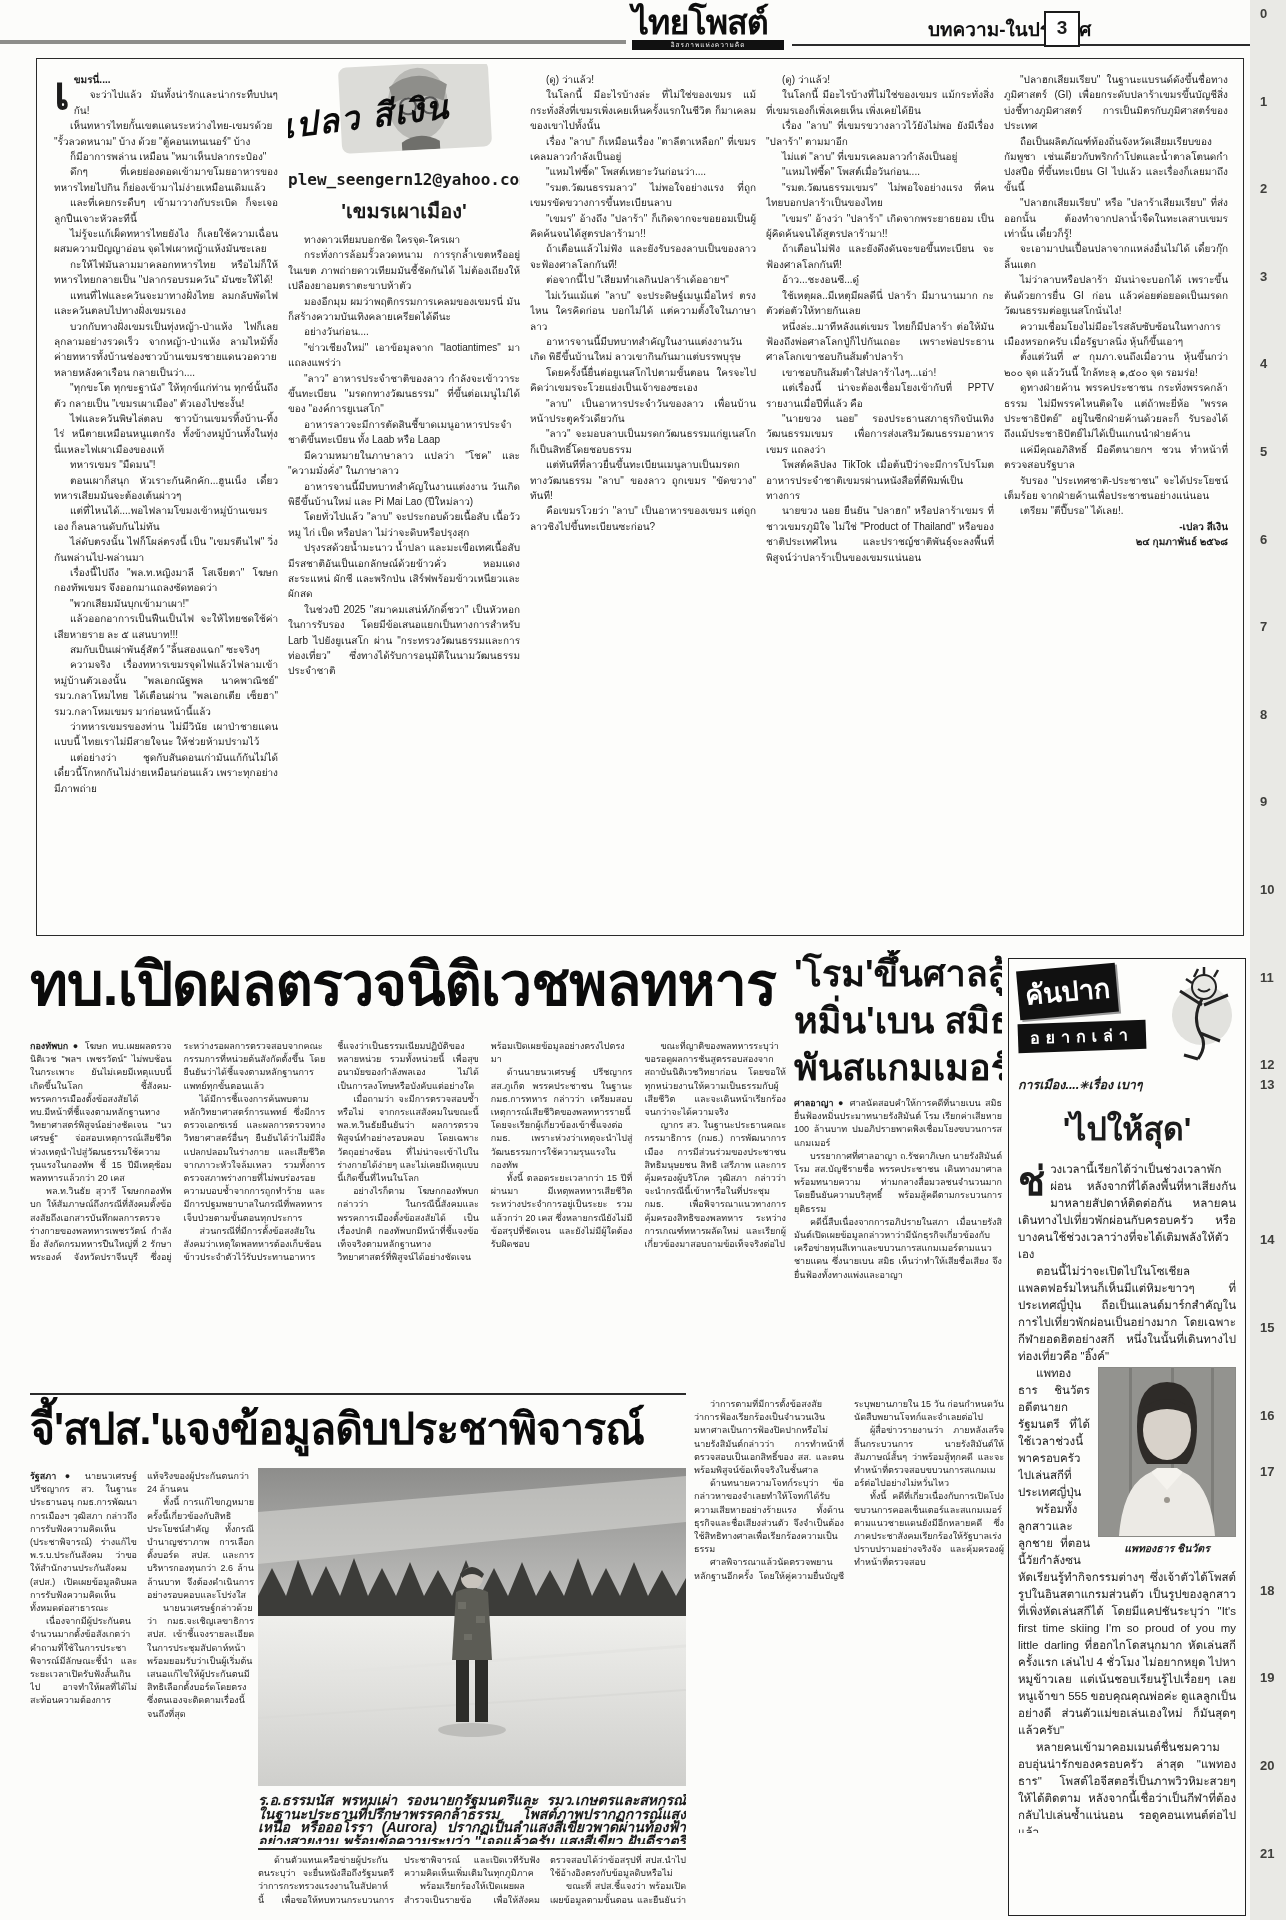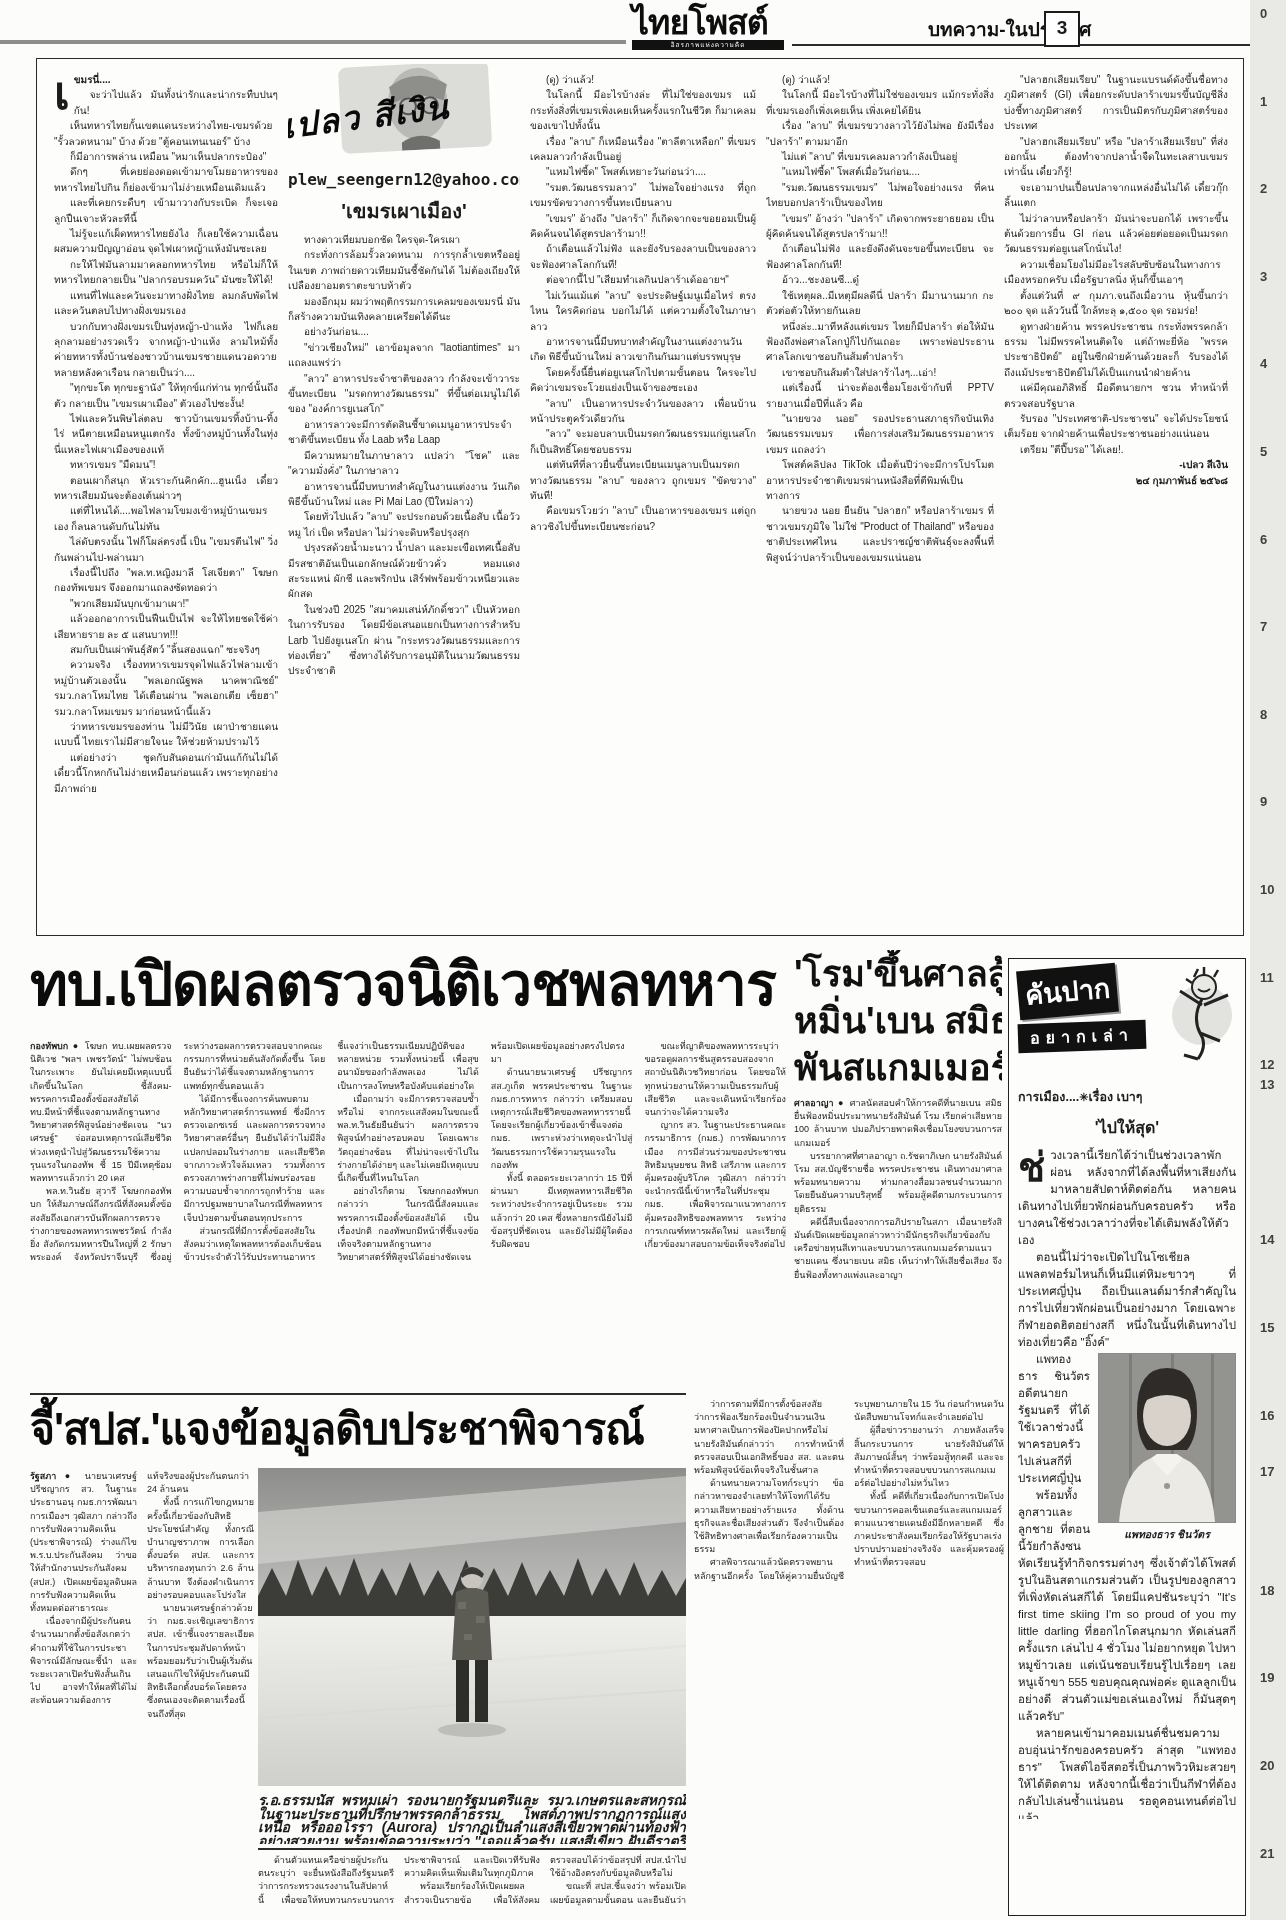--- a/index.html
+++ b/index.html
@@ -37,23 +37,23 @@
   .h-sub{font-size:44px;font-weight:900;letter-spacing:-1px;white-space:nowrap;transform:scaleX(.97);transform-origin:left top;color:#0b0b0b;line-height:58px;}
   .rome-h{font-size:36px;font-weight:800;line-height:47px;white-space:nowrap;color:#111;}
   
   .photo-frame{overflow:hidden;background:#bbb;}
   .caption{font-size:14px;line-height:13.5px;font-weight:700;font-style:italic;text-align:justify;overflow:hidden;}
   
   .kanpak-box{border:1.5px solid #222;background:#fdfdfb;padding:8px 9px;box-sizing:border-box;}
   .kp-logo{position:relative;height:104px;}
   .kp-tile{display:inline-block;background:#111;color:#fff;font-size:27px;font-weight:900;padding:3px 7px;transform:rotate(-5deg);box-shadow:2px 2px 0 #999;}
   .kp-banner{display:inline-block;background:#111;color:#fff;font-size:16px;font-weight:800;letter-spacing:6px;padding:2px 12px;transform:rotate(-2deg);margin-top:6px;}
-  .kp-tagline{font-size:12.5px;font-weight:800;margin:16px 0 0;}
+  .kp-tagline{font-size:12.5px;font-weight:800;font-style:italic;margin:4px 0 0;}
   .kp-star{font-size:11px;}
-  .kp-title{font-size:16px;font-weight:900;text-align:center;margin:8px 0 7px;}
+  .kp-title{font-size:32px;font-weight:900;text-align:center;margin:8px 0 7px;}
   .kp-body{font-size:11.5px;line-height:17px;text-align:justify;overflow:hidden;height:672px;}
   .kp-body p{margin:0;text-indent:18px;}
   .kp-first{text-indent:0 !important;}
   .kp-drop{float:left;font-size:40px;line-height:34px;font-weight:900;padding:3px 5px 0 0;}
   .kp-fig{float:right;width:138px;margin:2px 0 4px 8px;font-style:italic;}
   .kp-fig svg{border:1px solid #8a8a86;display:block;}
   .kp-fig figcaption{font-size:10.5px;font-weight:800;text-align:center;margin-top:3px;}
   
   #ruler{position:absolute;left:1250px;top:0;width:36px;height:1920px;background:#e9e9e5;}
   .ruler-mark{position:absolute;left:10px;font-size:13px;font-weight:600;color:#3f3f3c;}
@@ -174,20 +174,21 @@
           <p>แต่เรื่องนี้ น่าจะต้องเชื่อมโยงเข้ากับที่ PPTV รายงานเมื่อปีที่แล้ว คือ</p>
           <p>"นายขวง นอย" รองประธานสภาธุรกิจบันเทิงวัฒนธรรมเขมร เพื่อการส่งเสริมวัฒนธรรมอาหารเขมร แถลงว่า</p>
           <p>โพสต์คลิปลง TikTok เมื่อต้นปีว่าจะมีการโปรโมตอาหารประจำชาติเขมรผ่านหนังสือที่ตีพิมพ์เป็นทางการ</p>
           <p>นายขวง นอย ยืนยัน "ปลาฮก" หรือปลาร้าเขมร ที่ชาวเขมรภูมิใจ ไม่ใช่ "Product of Thailand" หรือของชาติประเทศไหน และปราชญ์ชาติพันธุ์จะลงพื้นที่พิสูจน์ว่าปลาร้าเป็นของเขมรแน่นอน</p>
         </div>
     </div>
 
     <div class="abs txt" style="left:1004px;top:72px;width:224px;height:848px;">
       <div>
           <p>"ปลาฮกเสียมเรียบ" ในฐานะแบรนด์ดังขึ้นชื่อทางภูมิศาสตร์ (GI) เพื่อยกระดับปลาร้าเขมรขึ้นบัญชีสิ่งบ่งชี้ทางภูมิศาสตร์ การเป็นมิตรกับภูมิศาสตร์ของประเทศ</p>
+          <p>ถือเป็นผลิตภัณฑ์ท้องถิ่นจังหวัดเสียมเรียบของกัมพูชา เช่นเดียวกับพริกกำโปตและน้ำตาลโตนดกำปงสปือ ที่ขึ้นทะเบียน GI ไปแล้ว และเรื่องก็เลยมาถึงขั้นนี้</p>
           <p>"ปลาฮกเสียมเรียบ" หรือ "ปลาร้าเสียมเรียบ" ที่ส่งออกนั้น ต้องทำจากปลาน้ำจืดในทะเลสาบเขมรเท่านั้น เดี๋ยวก็รู้!</p>
           <p>จะเอามาปนเปื้อนปลาจากแหล่งอื่นไม่ได้ เดี๋ยวกุ๊กลิ้นแตก</p>
           <p>ไม่ว่าลาบหรือปลาร้า มันน่าจะบอกได้ เพราะขึ้นต้นด้วยการยื่น GI ก่อน แล้วค่อยต่อยอดเป็นมรดกวัฒนธรรมต่อยูเนสโกนั่นไง!</p>
           <p>ความเชื่อมโยงไม่มีอะไรสลับซับซ้อนในทางการเมืองหรอกครับ เมื่อรัฐบาลนิ่ง หุ้นก็ขึ้นเอาๆ</p>
           <p>ตั้งแต่วันที่ ๙ กุมภา.จนถึงเมื่อวาน หุ้นขึ้นกว่า ๒๐๐ จุด แล้ววันนี้ ใกล้ทะลุ ๑,๕๐๐ จุด รอมร่อ!</p>
           <p>ดูทางฝ่ายค้าน พรรคประชาชน กระทั่งพรรคกล้าธรรม ไม่มีพรรคไหนติดใจ แต่ถ้าพะยี่ห้อ "พรรคประชาธิปัตย์" อยู่ในซีกฝ่ายค้านด้วยละก็ รับรองได้ ถึงแม้ประชาธิปัตย์ไม่ได้เป็นแกนนำฝ่ายค้าน</p>
           <p>แค่มีคุณอภิสิทธิ์ มือดีตนายกฯ ชวน ทำหน้าที่ตรวจสอบรัฐบาล</p>
           <p>รับรอง "ประเทศชาติ-ประชาชน" จะได้ประโยชน์เต็มร้อย จากฝ่ายค้านเพื่อประชาชนอย่างแน่นอน</p>
           <p>เตรียม "ตีปี๊บรอ" ได้เลย!.</p>
         </div>

